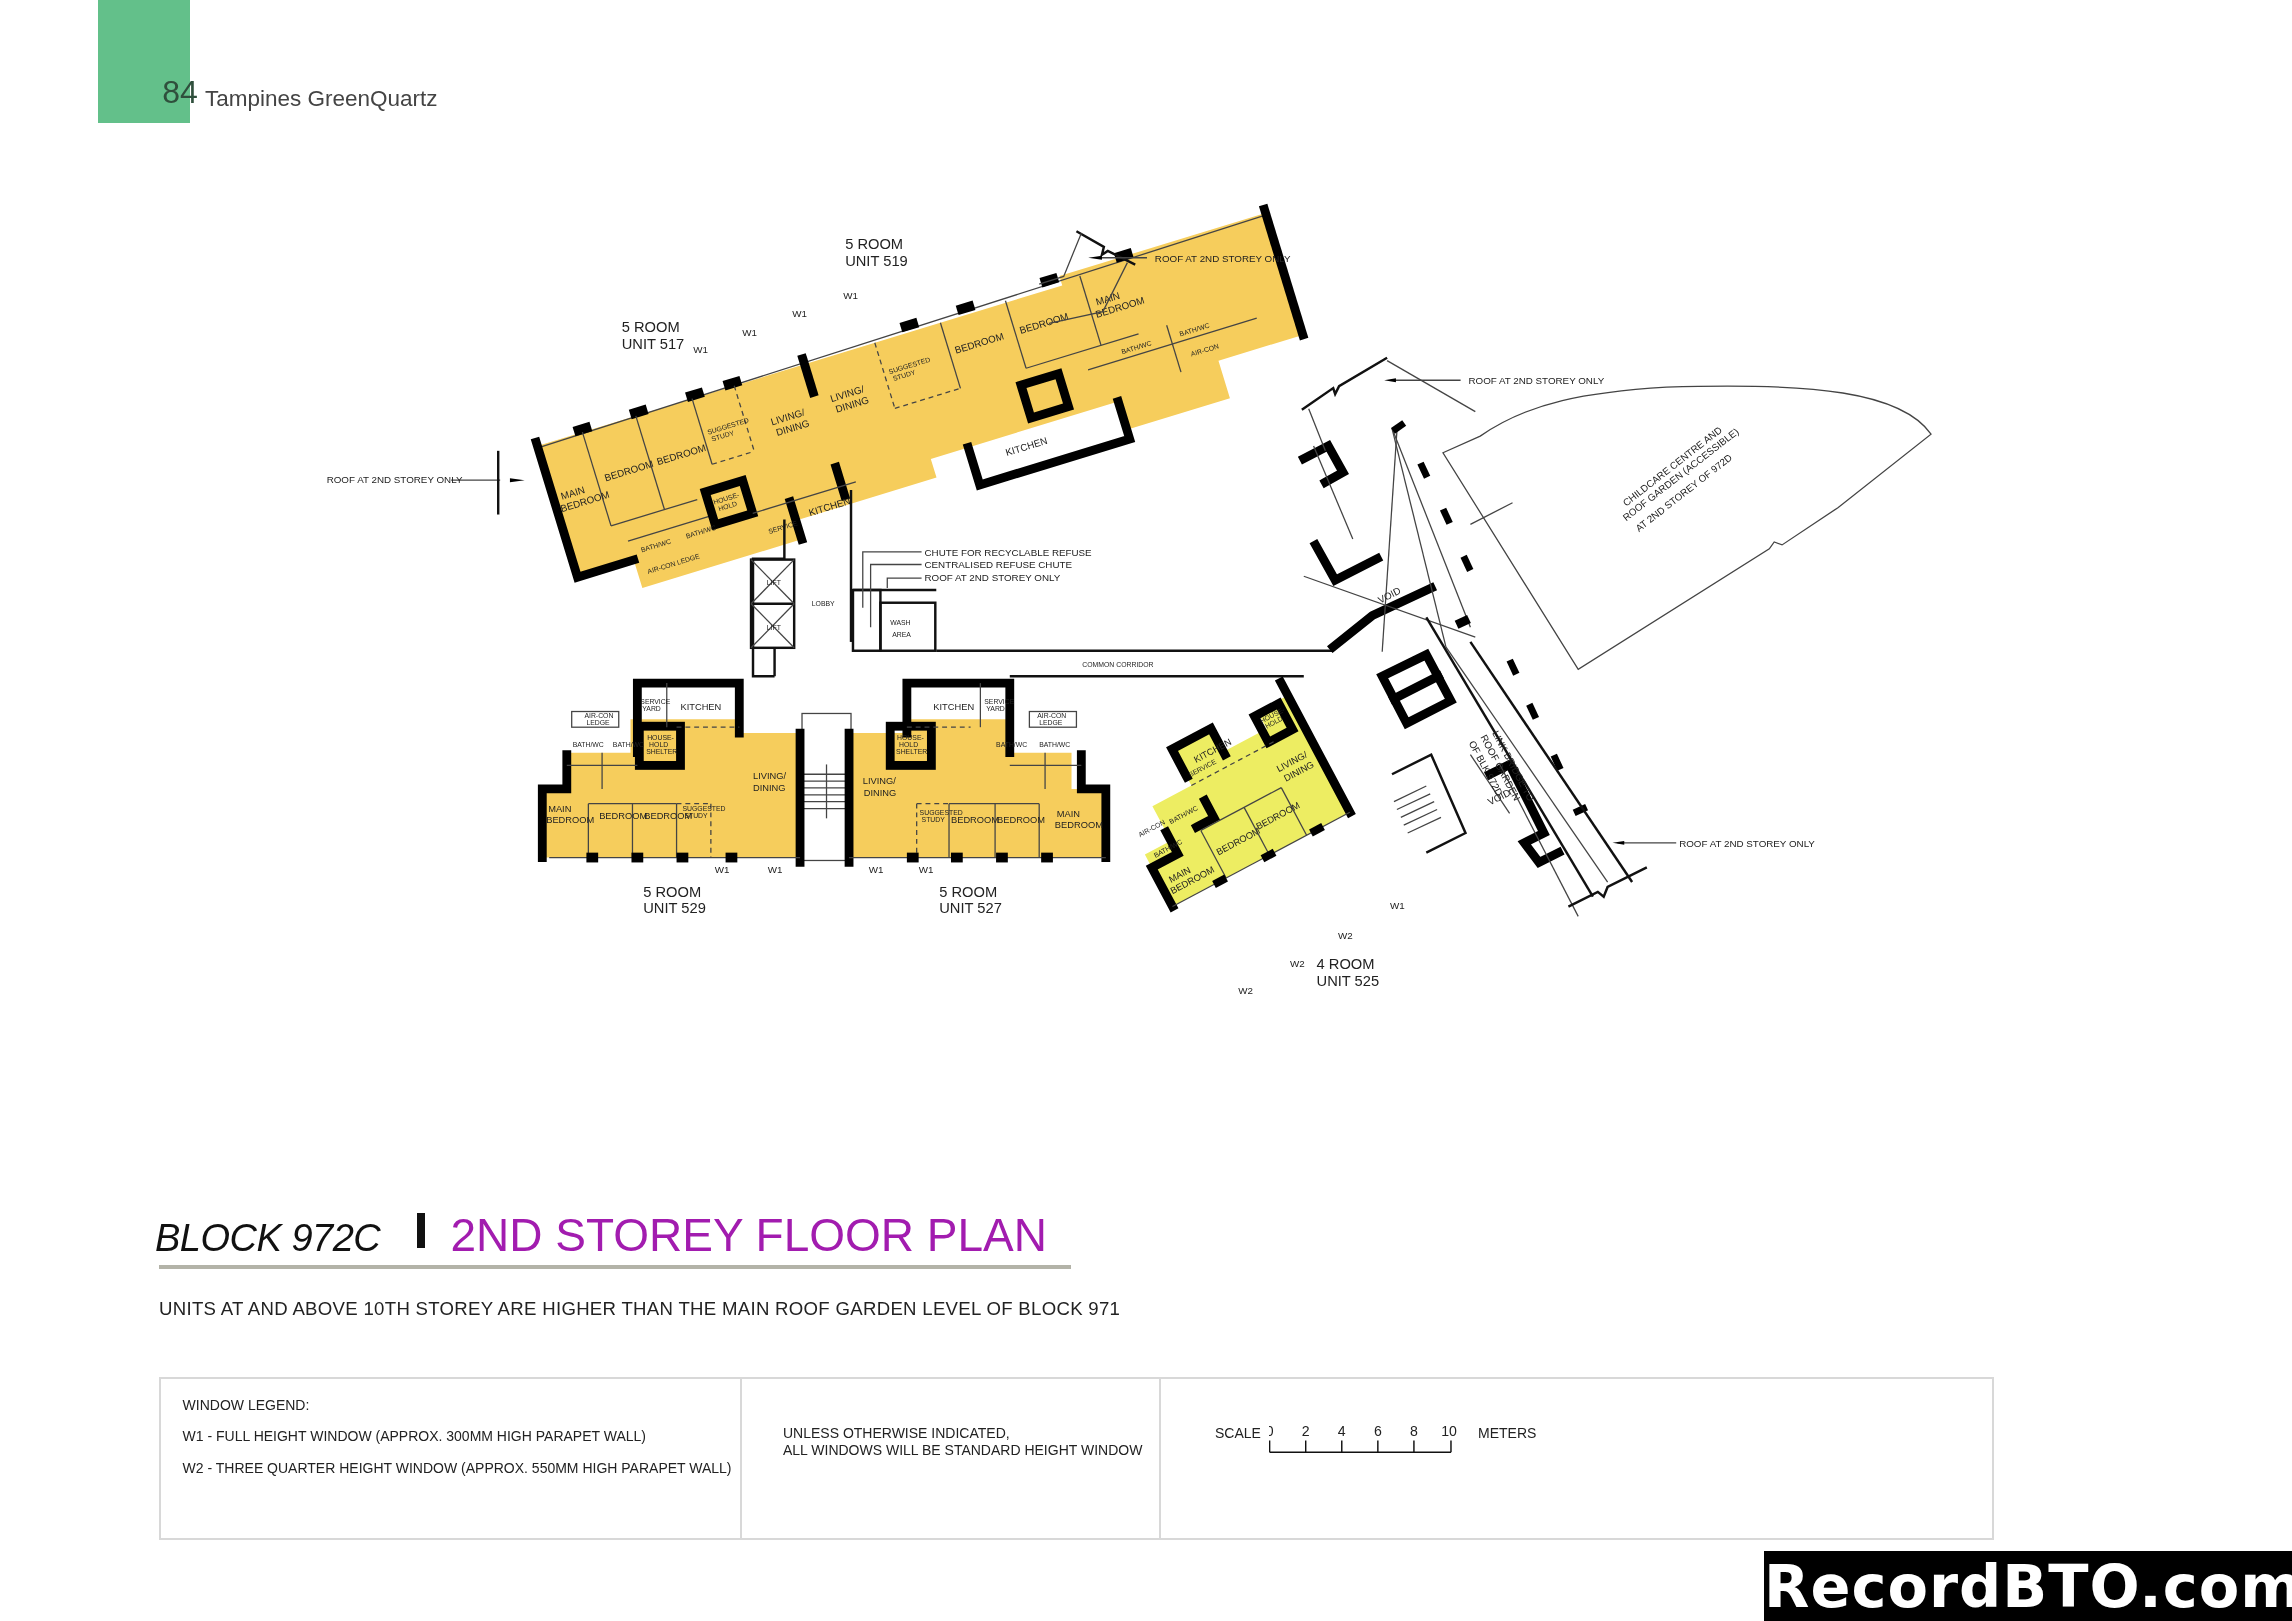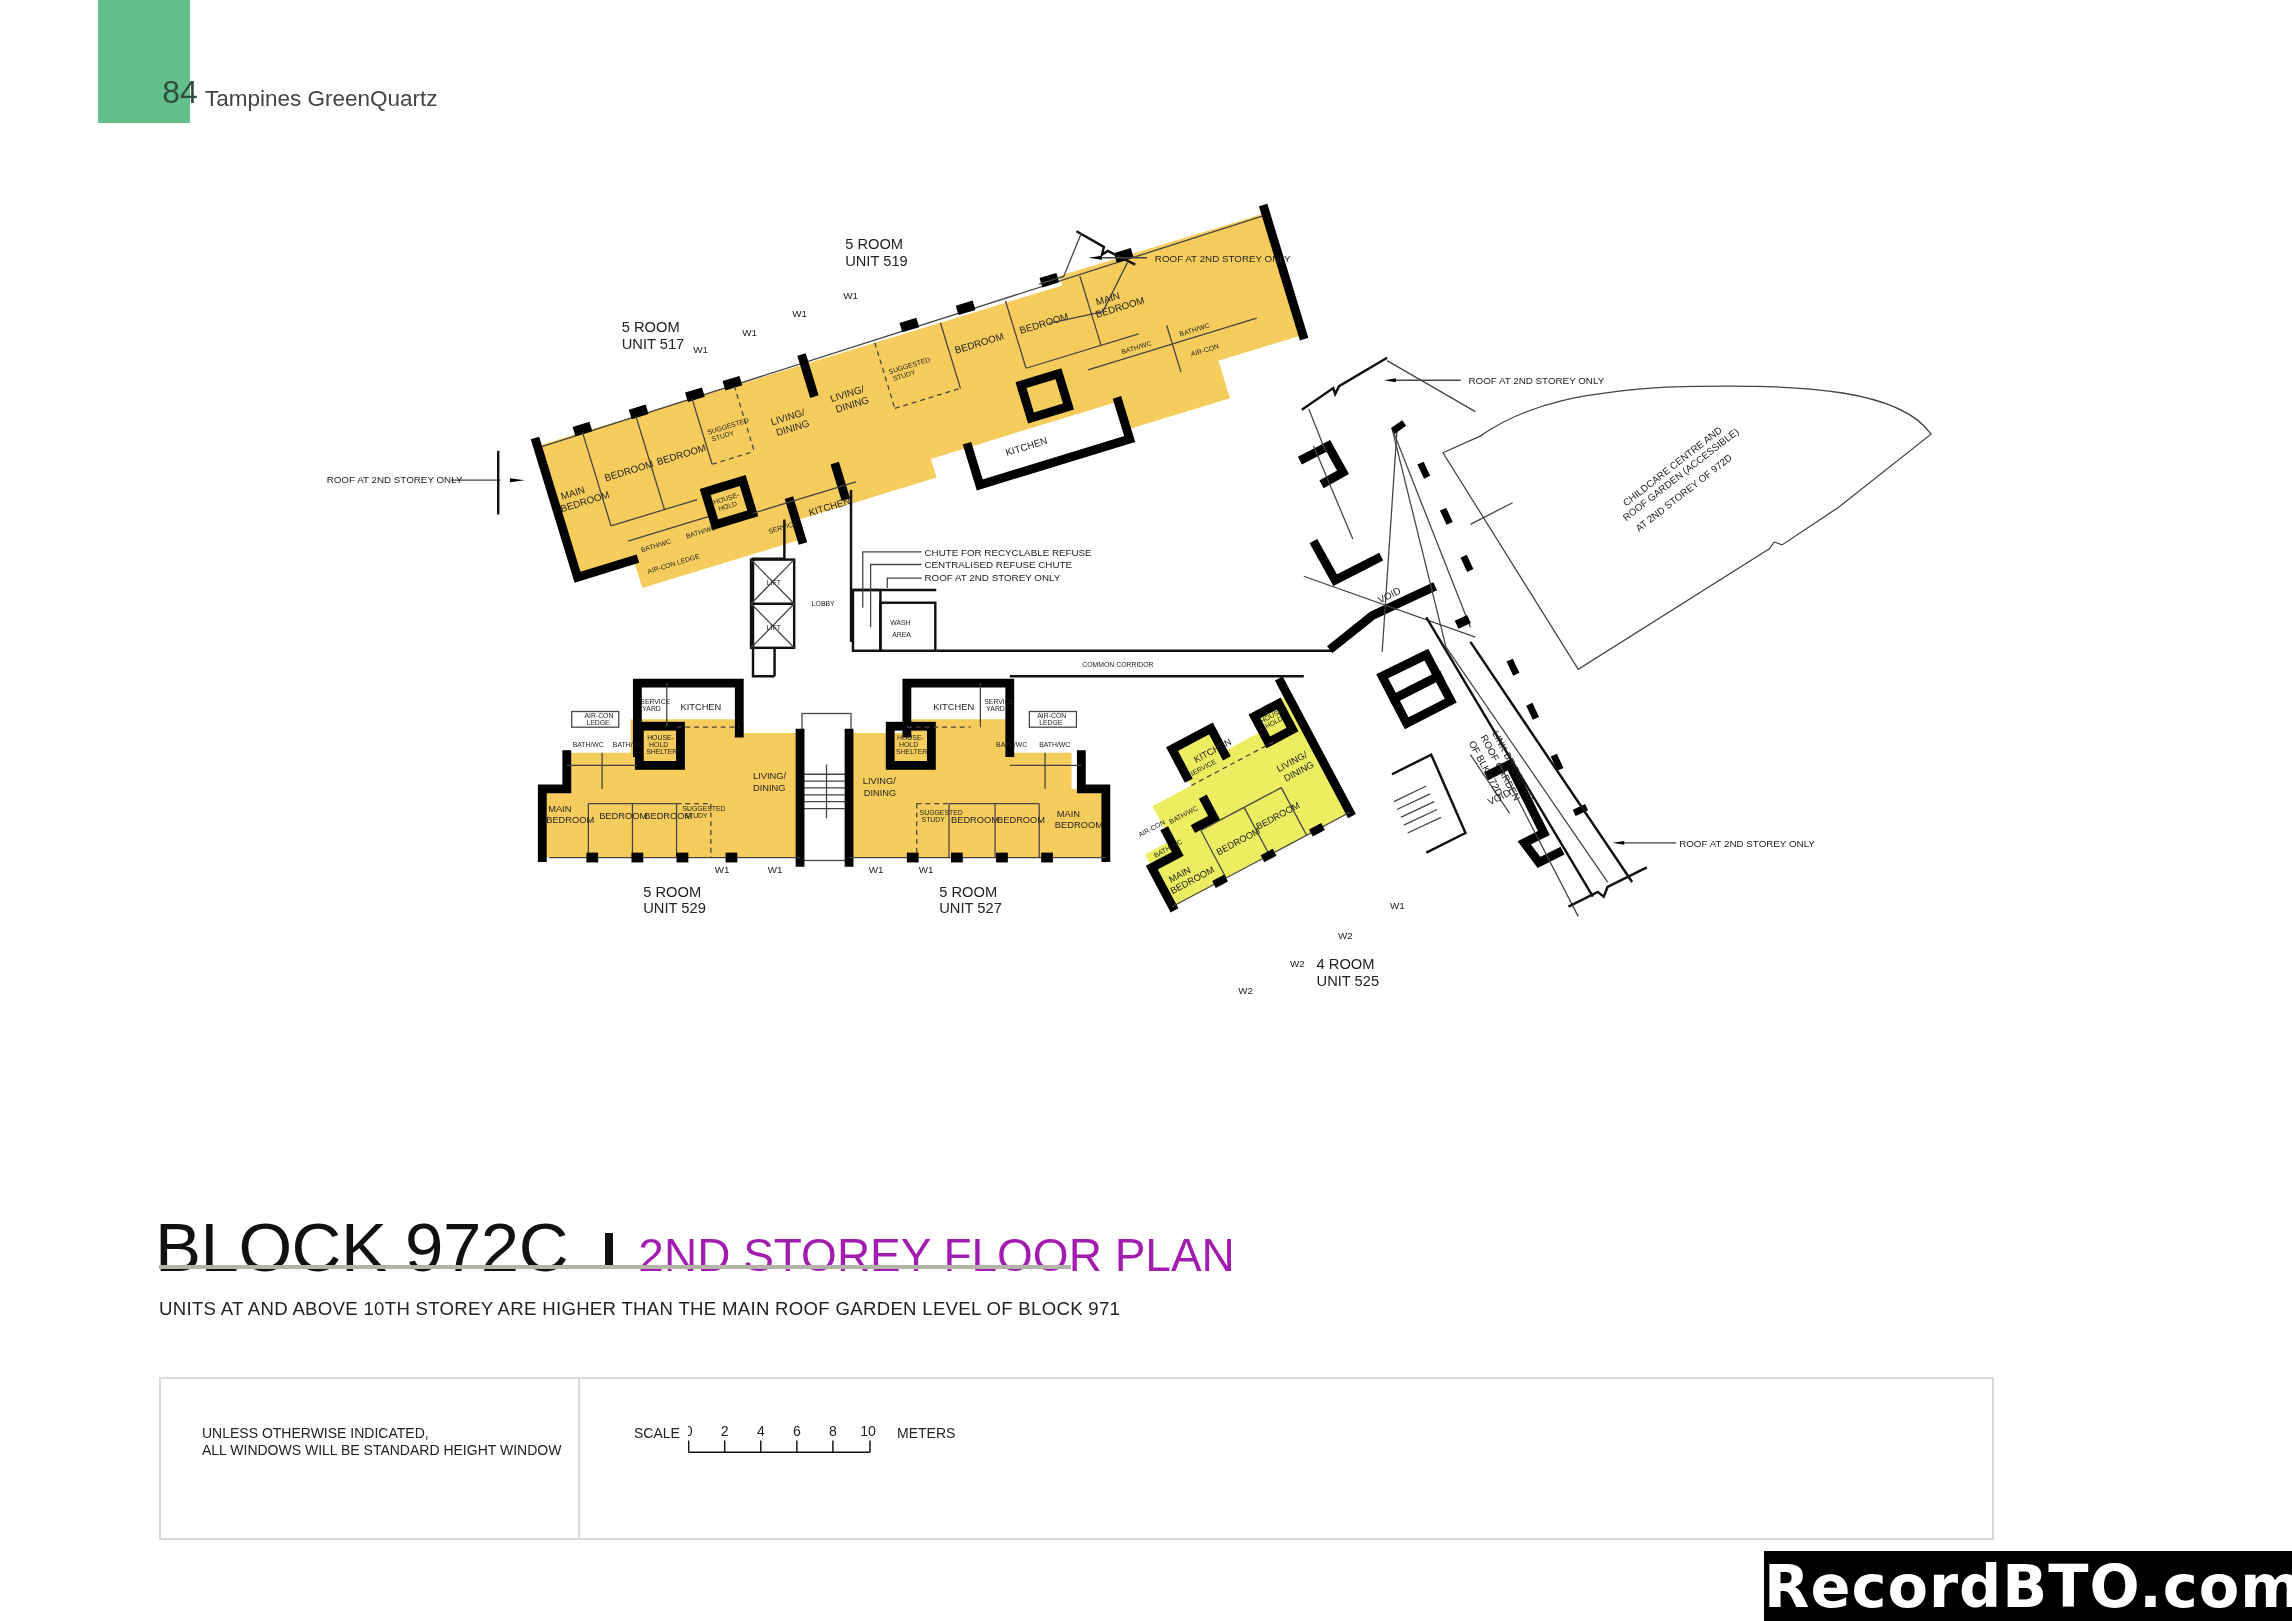--- a/index.html
+++ b/index.html
@@ -6,21 +6,21 @@
   body { width: 2293px; height: 1621px; position: relative; overflow: hidden;
          font-family: "Liberation Sans", sans-serif; color: #222; }
   .page-tab { position: absolute; left: 98px; top: 0; width: 92px; height: 123px;
               background: #63c08a; }
   .page-num { position: absolute; left: 98px; top: 74px; width: 92px; text-align: center;
               font-size: 32px; color: #2f4f3c; padding-left: 36px; }
   .project-name { position: absolute; left: 205px; top: 86px; font-size: 22.5px; color: #444; }
   .plan-svg { position: absolute; left: 0; top: 0; }
   .plan-svg text { font-family: "Liberation Sans", sans-serif; fill: #222; }
   .title-block { position: absolute; left: 155px; top: 1208px; }
-  .block-title { font-size: 69px; color: #111; letter-spacing: -0.5px; display: inline-block; }
+  .block-title { font-size: 38px; color: #111; letter-spacing: -0.5px; display: inline-block; font-style: italic; }
   .title-sep { display: inline-block; width: 7.8px; height: 35px; background: #111; margin: 0 25.5px 0 37px; vertical-align: 2.9px; }
   .plan-title { font-size: 46px; color: #a21caf; display: inline-block; }
   .title-rule { position: absolute; left: 159px; top: 1265px; width: 912px; height: 3.9px; background: #b3b3a8; }
   .subtitle { position: absolute; left: 159px; top: 1277px; font-size: 18.6px; color: #222; letter-spacing: 0.3px; margin-top: 21px; }
   .legend-box { position: absolute; left: 159px; top: 1377px; width: 1835px; height: 163px;
                 border: 2px solid #d8d8d8; display: flex; box-sizing: border-box; }
   .legend-cell { border-right: 2px solid #d8d8d8; box-sizing: border-box; position: relative; font-size: 14px; color: #222; }
   .legend-cell:last-child { border-right: none; }
   .cell-1 { width: 581px; }
   .cell-2 { width: 419px; }
@@ -422,20 +422,25 @@
   </g>
 </svg>
 
 <div class="title-block">
   <span class="block-title">BLOCK 972C</span><span class="title-sep"></span><span class="plan-title">2ND STOREY FLOOR PLAN</span>
 </div>
 <div class="title-rule"></div>
 <div class="subtitle">UNITS AT AND ABOVE 10TH STOREY ARE HIGHER THAN THE MAIN ROOF GARDEN LEVEL OF BLOCK 971</div>
 
 <div class="legend-box">
+  <div class="legend-cell cell-1">
+    <div class="wl-title">WINDOW LEGEND:</div>
+    <div class="wl-w1">W1 -  FULL HEIGHT WINDOW (APPROX. 300MM HIGH PARAPET WALL)</div>
+    <div class="wl-w2">W2 -  THREE QUARTER HEIGHT WINDOW (APPROX. 550MM HIGH PARAPET WALL)</div>
+  </div>
   <div class="legend-cell cell-2">
     <div class="note-1">
       <div>UNLESS OTHERWISE INDICATED,</div>
       <div>ALL WINDOWS WILL BE STANDARD HEIGHT WINDOW</div>
     </div>
   </div>
   <div class="legend-cell cell-3">
     <div class="scale-label">SCALE</div>
     <svg class="scale-svg" width="206" height="39" viewBox="0 0 210 40" style="font-size:14.5px">
       <g font-family="Liberation Sans, sans-serif" font-size="14.5" fill="#222">

